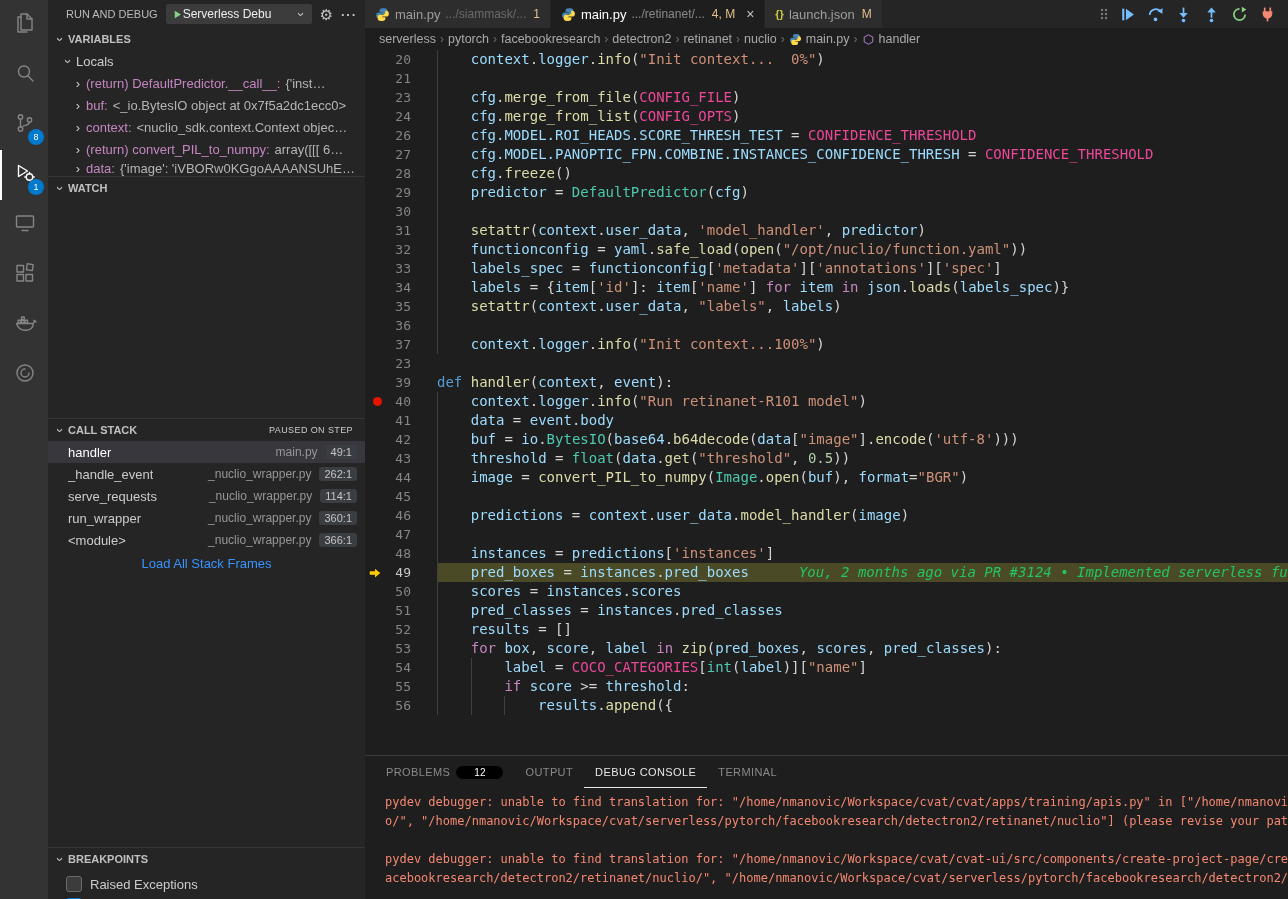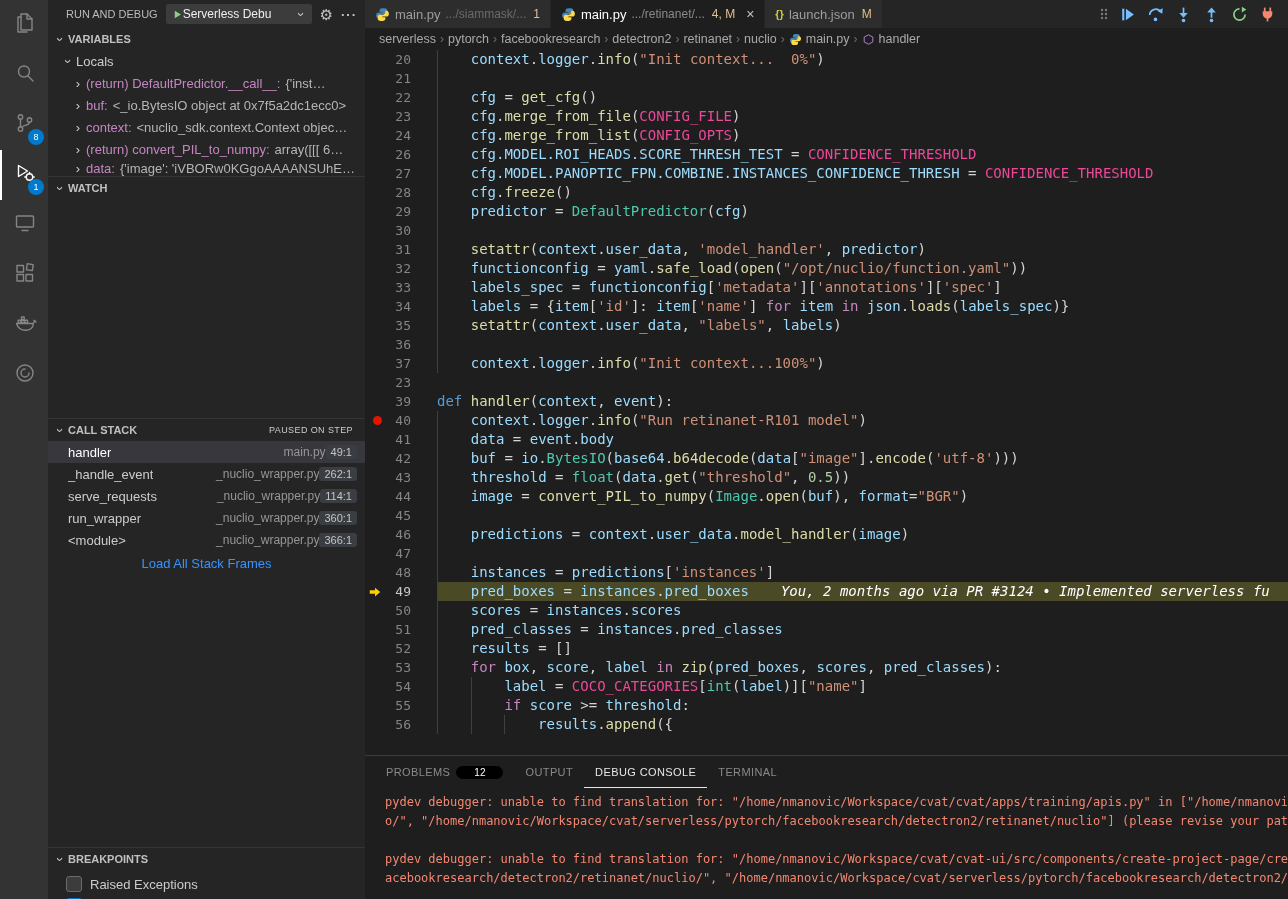--- a/index.html
+++ b/index.html
@@ -33,21 +33,21 @@
   .var-row{display:flex;align-items:center;height:22px;padding-left:22px;white-space:nowrap;overflow:hidden;cursor:pointer}
   .var-row.clipped{height:16px;overflow:hidden}
   .var-name{color:#c586c0;margin-right:5px;flex:none}
   .var-value{color:#b5b5b5;overflow:hidden;text-overflow:ellipsis}
   .paused-badge{margin-left:auto;margin-right:12px;font-size:9px;font-weight:normal;color:#cccccc;letter-spacing:.4px}
   .frame{display:flex;align-items:center;height:22px;padding:0 8px 0 20px;cursor:pointer}
   .frame.selected{background:#37373d}
   .frame-fn{color:#cccccc;white-space:nowrap;overflow:hidden}
   .frame.selected .frame-fn{color:#ffffff}
   .frame-file{margin-left:auto;color:#969696;font-size:12px;white-space:nowrap}
-  .frame-loc{margin-left:0;background:#3a3d41;border-radius:3px;font-size:11px;padding:1px 5px;color:#c5c5c5;flex:none}
+  .frame-loc{margin-left:8px;background:#3a3d41;border-radius:3px;font-size:11px;padding:1px 5px;color:#c5c5c5;flex:none}
   .load-link{color:#3794ff;text-align:center;margin-top:5px;cursor:pointer;font-size:13px}
   .bp-row{display:flex;align-items:flex-end;height:22px;padding-left:18px;gap:8px;cursor:pointer}
   .cbx{width:16px;height:16px;border:1px solid #6b6b6b;background:#3c3c3c;border-radius:3px;display:flex;align-items:center;justify-content:center;font-size:11px;color:#fff;flex:none}
   .cbx.checked{background:#0e70c0;border-color:#0e70c0}
   
   #editor-area{position:absolute;left:365px;top:0;width:923px;height:899px;background:#1e1e1e}
   #tabs{display:flex;height:28px;background:#252526;position:relative}
   .tab{display:flex;align-items:center;gap:5px;padding:0 10px;background:#2d2d2d;border-right:1px solid #252526;font-size:13px;color:#9d9d9d;cursor:pointer;white-space:nowrap}
   .tab.active{background:#1e1e1e;color:#ffffff}
   .tab-ic svg{width:15px;height:15px;display:block}
@@ -71,21 +71,21 @@
   .code-line{display:flex;height:19px}
   .gutter{position:relative;flex:none;width:72px;height:19px}
   .lnum{position:absolute;right:26px;top:0;color:#858585;font-size:13px;line-height:19px}
   .code-line.current .lnum{color:#c6c6c6}
   .bp-dot{position:absolute;left:8px;top:5px;width:9px;height:9px;border-radius:50%;background:#e51400}
   .dbg-arrow{position:absolute;left:3px;top:3px}
   .dbg-arrow svg{width:14px;height:14px;display:block}
   .code-text{flex:1;white-space:pre}
   .code-line.current .code-text{background:#4b4a27}
   .guide{display:inline-block;width:4ch;height:19px;vertical-align:top;box-shadow:inset 1px 0 0 #404040}
-  .blame{color:#ffffff;margin-left:32px;font-style:italic}
+  .blame{color:#22c55e;margin-left:50px;font-style:italic}
   .tk-p{color:#d4d4d4}.tk-v{color:#9cdcfe}.tk-f{color:#dcdcaa}.tk-s{color:#ce9178}
   .tk-k{color:#569cd6}.tk-c{color:#c586c0}.tk-t{color:#4ec9b0}.tk-C{color:#ec4899}.tk-n{color:#b5cea8}
   
   #panel{position:absolute;left:0;right:0;top:755px;bottom:0;border-top:1px solid #3c3c3c;background:#1e1e1e}
   #panel-tabs{display:flex;align-items:center;height:32px;padding-left:10px}
   .ptab{display:flex;align-items:center;gap:6px;padding:0 11px;height:100%;font-size:11px;letter-spacing:.4px;color:#8a8a8a;cursor:pointer}
   .ptab.active{color:#e7e7e7;box-shadow:inset 0 -1px 0 #e7e7e7}
   .pbadge{background:#000000;color:#ffffff;border-radius:9px;padding:1px 18px;font-size:10px;letter-spacing:0}
   #console{padding:5px 0 0 20px;font-family:"DejaVu Sans Mono",monospace;font-size:12px;line-height:19px;color:#f48771;white-space:pre;overflow:hidden}
 </style>
@@ -398,26 +398,20 @@
         <div class="code-text"><span class="guide"></span><span class="tk-v">context</span><span class="tk-p">.</span><span class="tk-v">logger</span><span class="tk-p">.</span><span class="tk-f">info</span><span class="tk-p">(</span><span class="tk-s">"Init context...  0%"</span><span class="tk-p">)</span></div>
       </div>
       <div class="code-line">
         <div class="gutter">
           <span class="lnum">21</span>
         </div>
         <div class="code-text"><span class="guide"></span></div>
       </div>
       <div class="code-line">
         <div class="gutter">
-          <span class="lnum">22</span>
-        </div>
-        <div class="code-text"><span class="guide"></span><span class="tk-v">cfg</span><span class="tk-p"> = </span><span class="tk-f">get_cfg</span><span class="tk-p">()</span></div>
-      </div>
-      <div class="code-line">
-        <div class="gutter">
           <span class="lnum">23</span>
         </div>
         <div class="code-text"><span class="guide"></span><span class="tk-v">cfg</span><span class="tk-p">.</span><span class="tk-f">merge_from_file</span><span class="tk-p">(</span><span class="tk-C">CONFIG_FILE</span><span class="tk-p">)</span></div>
       </div>
       <div class="code-line">
         <div class="gutter">
           <span class="lnum">24</span>
         </div>
         <div class="code-text"><span class="guide"></span><span class="tk-v">cfg</span><span class="tk-p">.</span><span class="tk-f">merge_from_list</span><span class="tk-p">(</span><span class="tk-C">CONFIG_OPTS</span><span class="tk-p">)</span></div>
       </div>

